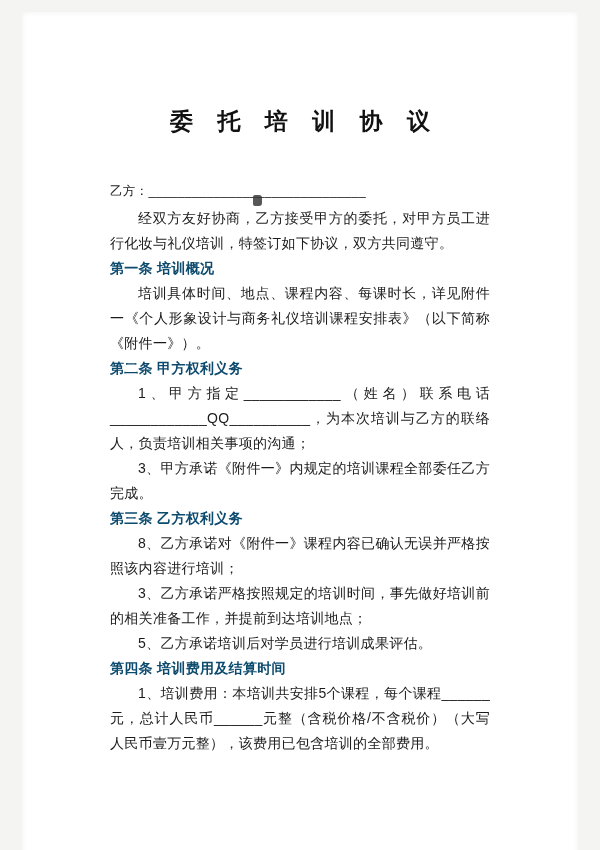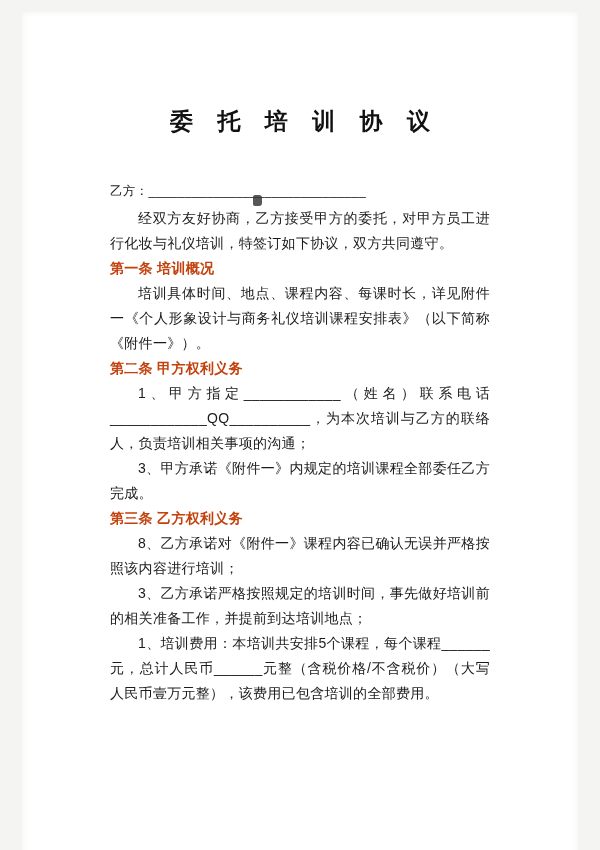--- a/index.html
+++ b/index.html
@@ -37,21 +37,21 @@
     white-space: nowrap;
   }
   .para {
     margin: 0;
     font-size: 14px;
     line-height: 25px;
     letter-spacing: 0.3px;
     text-align: justify;
   }
   .para.body { text-indent: 2em; }
-  .para.heading { font-weight: bold; color: #c2410c; }
+  .para.heading { font-weight: bold; color: #0c4a6e; }
   .party-block { margin-bottom: 2px; }
   .ink-smudge {
     position: absolute;
     left: 231px;
     top: 183px;
     width: 9px;
     height: 11px;
     background: #3a3a3a;
     border-radius: 2px 3px 3px 2px;
     opacity: 0.85;
@@ -72,15 +72,17 @@
 
   <p class="para body">经双方友好协商，乙方接受甲方的委托，对甲方员工进行化妆与礼仪培训，特签订如下协议，双方共同遵守。</p>
   <p class="para heading">第一条 培训概况</p>
   <p class="para body">培训具体时间、地点、课程内容、每课时长，详见附件一《个人形象设计与商务礼仪培训课程安排表》（以下简称《附件一》）。</p>
   <p class="para heading">第二条 甲方权利义务</p>
   <p class="para body">1、甲方指定____________（姓名）联系电话____________QQ__________，为本次培训与乙方的联络人，负责培训相关事项的沟通；</p>
   <p class="para body">3、甲方承诺《附件一》内规定的培训课程全部委任乙方完成。</p>
   <p class="para heading">第三条 乙方权利义务</p>
   <p class="para body">8、乙方承诺对《附件一》课程内容已确认无误并严格按照该内容进行培训；</p>
   <p class="para body">3、乙方承诺严格按照规定的培训时间，事先做好培训前的相关准备工作，并提前到达培训地点；</p>
+  <p class="para body">5、乙方承诺培训后对学员进行培训成果评估。</p>
+  <p class="para heading">第四条 培训费用及结算时间</p>
   <p class="para body">1、培训费用：本培训共安排5个课程，每个课程______元，总计人民币______元整（含税价格/不含税价）（大写人民币壹万元整），该费用已包含培训的全部费用。</p>
 
 </div>
 
 </body></html>

